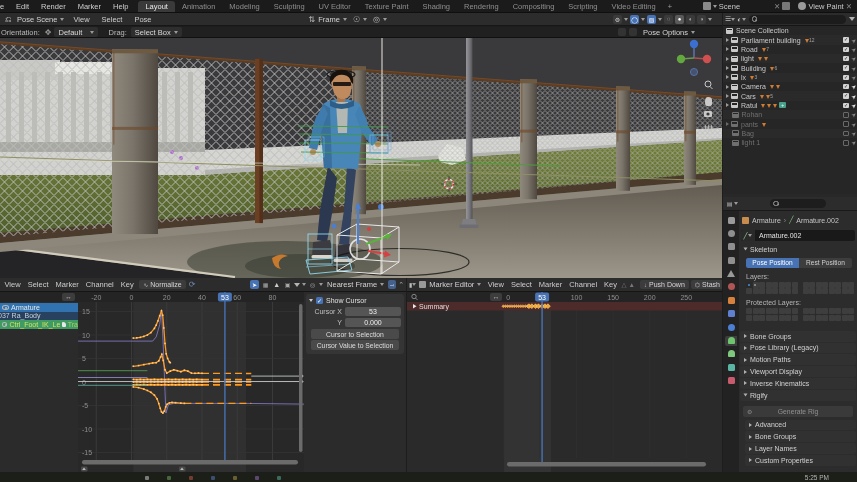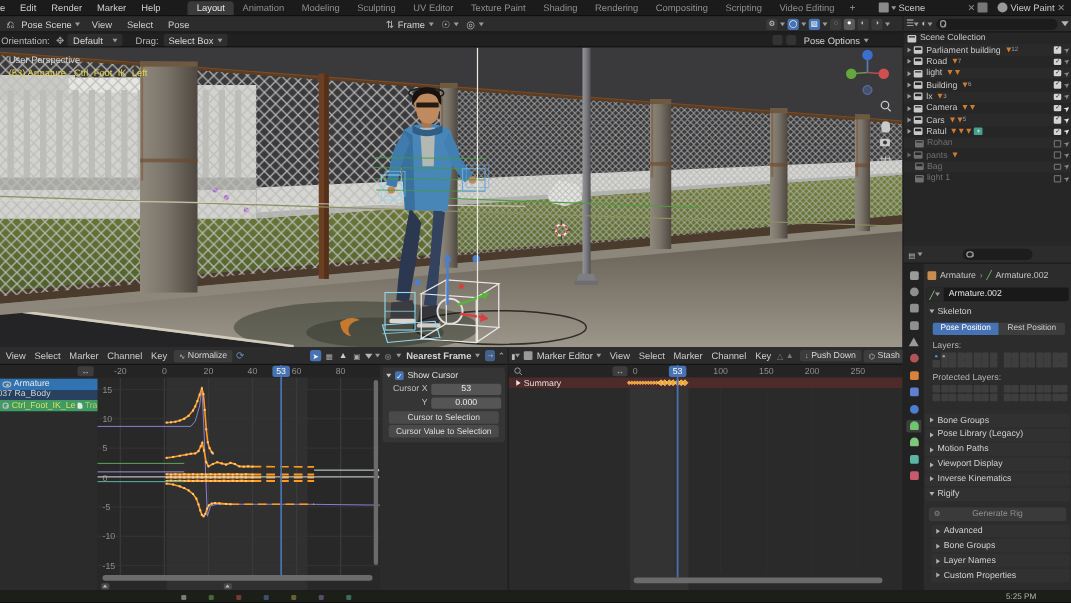--- a/index.html
+++ b/index.html
@@ -12,21 +12,21 @@
     color:#c3c3c3; font-size:8px;
   }
   .abs { position:absolute; }
   .row { display:flex; align-items:center; }
 
   
   #topbar { left:0; top:0; width:857px; height:13px; background:#1b1b1b; display:flex; align-items:center; border-bottom:1px solid #0f0f0f; }
   #topbar .menu-item { color:#cfcfcf; font-size:7.5px; padding:0 6px; }
   #ws-tabs { display:flex; align-items:center; margin-left:4px; }
   .ws-tab { color:#8f8f8f; font-size:7.5px; padding:1px 7px; border-radius:3px 3px 0 0; }
-  .ws-tab.active { background:#3a3a3a; color:#e8e8e8;margin-left:12px; }
+  .ws-tab.active { background:#3a3a3a; color:#e8e8e8; }
   .ws-plus { color:#9a9a9a; padding:0 5px; font-size:8px; }
   #tb-right { margin-left:auto; display:flex; align-items:center; gap:8px; padding-right:5px; }
   .tb-widget { display:flex; align-items:center; gap:2px; color:#c9c9c9; font-size:7.5px; }
 
   
   #vp-header { left:0; top:13px; width:722px; height:13px; background:#2c2c2c; display:flex; align-items:center; border-bottom:1px solid #171717; }
   #vp-header .menu-item { color:#cdcdcd; font-size:7.5px; padding:0 6px; }
   .dropdown { display:flex; align-items:center; gap:3px; color:#d4d4d4; font-size:7.5px; padding:0 3px; flex:none; white-space:nowrap; }
   .chev { width:0; height:0; border-left:2.5px solid transparent; border-right:2.5px solid transparent; border-top:3px solid #9a9a9a; display:inline-block; }
   .hd-icon { width:9px; height:9px; display:inline-block; border-radius:2px; }
@@ -415,24 +415,20 @@
         </g>
         <g stroke="#c9c9c9" stroke-width="1" fill="none">
           <circle cx="708" cy="46" r="3"></circle>
           <line x1="710" y1="48.5" x2="712.5" y2="51"></line>
           <path d="M 705 64 q 0 -5 3 -5 q 4 0 4 3 l 0 4 q 0 2 -3 2 l -2 0 q -2 0 -2 -4 z" fill="#c9c9c9" stroke="none"></path>
           <rect x="704" y="73" width="8" height="6" rx="1.2" fill="#c9c9c9" stroke="none"></rect>
           <circle cx="708" cy="76" r="1.6" fill="#3a393b" stroke="none"></circle>
           <path d="M 704 92 h 9 M 704 89 h 9 M 705.5 87 v 7 M 708.5 87 v 7 M 711.5 87 v 7" stroke="#c9c9c9" stroke-width="0.7"></path>
         </g>
       </svg>
-    <div id="vp-overlay-text" class="abs" style="left:7px;top:4px;">
-      <div>User Perspective</div>
-      <div id="vp-active-obj">(53) Armature : Ctrl_Foot_IK_Left</div>
-    </div>
   </div>
 
   <div id="graph-editor" class="abs">
     <div class="ed-header">
       <div id="ge-menus" class="row" style="margin-left:1px;">
           <span class="menu-item">View</span>
           <span class="menu-item">Select</span>
           <span class="menu-item">Marker</span>
           <span class="menu-item">Channel</span>
           <span class="menu-item">Key</span>
@@ -454,21 +450,21 @@
           </span>
         <span class="icon-sq">
             <span style="color:#aaa;font-size:6px;">▣</span>
           </span>
         <span class="funnel"></span>
         <span class="chev"></span>
         <span class="icon-sq">
             <span style="color:#aaa;font-size:6px;">◎</span>
           </span>
         <span class="chev"></span>
-        <div class="dropdown" style="padding:0 2px;font-weight:bold;">
+        <div class="dropdown" style="padding:0 2px;">
           <span>Nearest Frame</span>
           <span class="chev"></span>
         </div>
         <span class="icon-sq" style="background:#44618c;width:8px;">
             <span style="color:#dde;font-size:5.5px;">⇾</span>
           </span>
         <span style="color:#aaa;font-size:7px;margin-right:2px;">⌃</span>
       </div>
     </div>
     <svg id="graph-svg" class="abs" style="left:0;top:14px;" width="406" height="180" viewBox="0 0 406 180">

